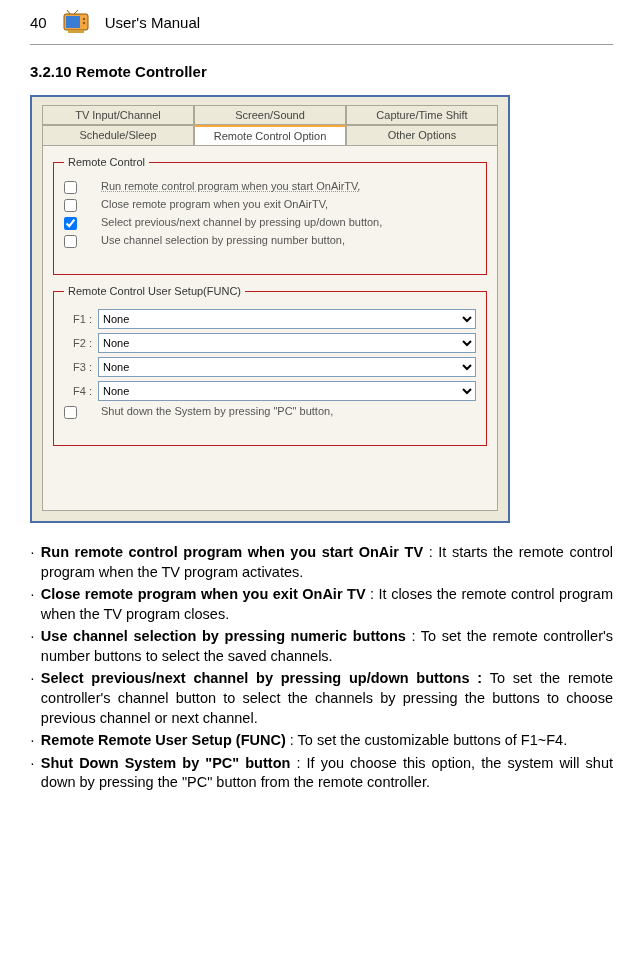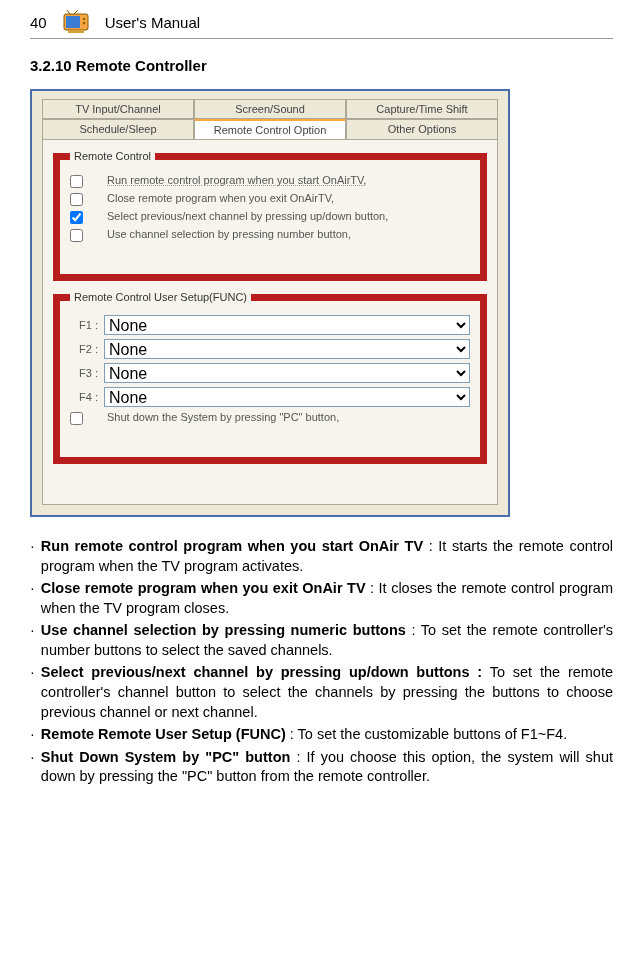--- a/index.html
+++ b/index.html
@@ -9,21 +9,21 @@
       font-family: Arial, sans-serif;
       background: #fff;
       padding: 10px 30px;
       color: #000;
       font-size: 14px;
     }
     .page-header {
       display: flex;
       align-items: center;
       gap: 15px;
-      padding-bottom: 4px;
+      padding-bottom: 10px;
       border-bottom: 1px solid #999;
       margin-bottom: 18px;
     }
     .page-num { font-size: 15px; }
     .manual-label { font-size: 15px; }
     .tv-icon {
       width: 28px; height: 24px;
       display: inline-block;
     }
     .section-title {
@@ -83,23 +83,23 @@
     }
     .tab-content {
       background: #f6f4ec;
       border: 1px solid #aca899;
       border-top: none;
       padding: 10px;
       min-height: 365px;
       position: relative;
     }
     fieldset {
-      border: 7px solid #b91c1c;
+      border: 1px solid #b91c1c;
       margin-bottom: 10px;
-      padding: 8px 10px 28px 10px;
+      padding: 8px 10px 22px 10px;
       font-size: 11px;
       color: #333;
     }
     legend {
       padding: 0 4px;
       font-size: 11px;
       color: #333;
     }
     .check-row {
       display: flex;
@@ -124,21 +124,21 @@
       margin: 4px 0;
       font-size: 11px;
     }
     .func-row label {
       width: 28px;
       text-align: right;
       color: #555;
     }
     .func-row select {
       flex: 1;
-      font-size: 16px;
+      font-size: 11px;
       height: 20px;
       background: #fff;
       border: 1px solid #7f9db9;
     }
     .dialog-buttons {
       display: flex;
       justify-content: flex-end;
       gap: 6px;
       background: #ece9d8;
       padding: 6px 8px;

